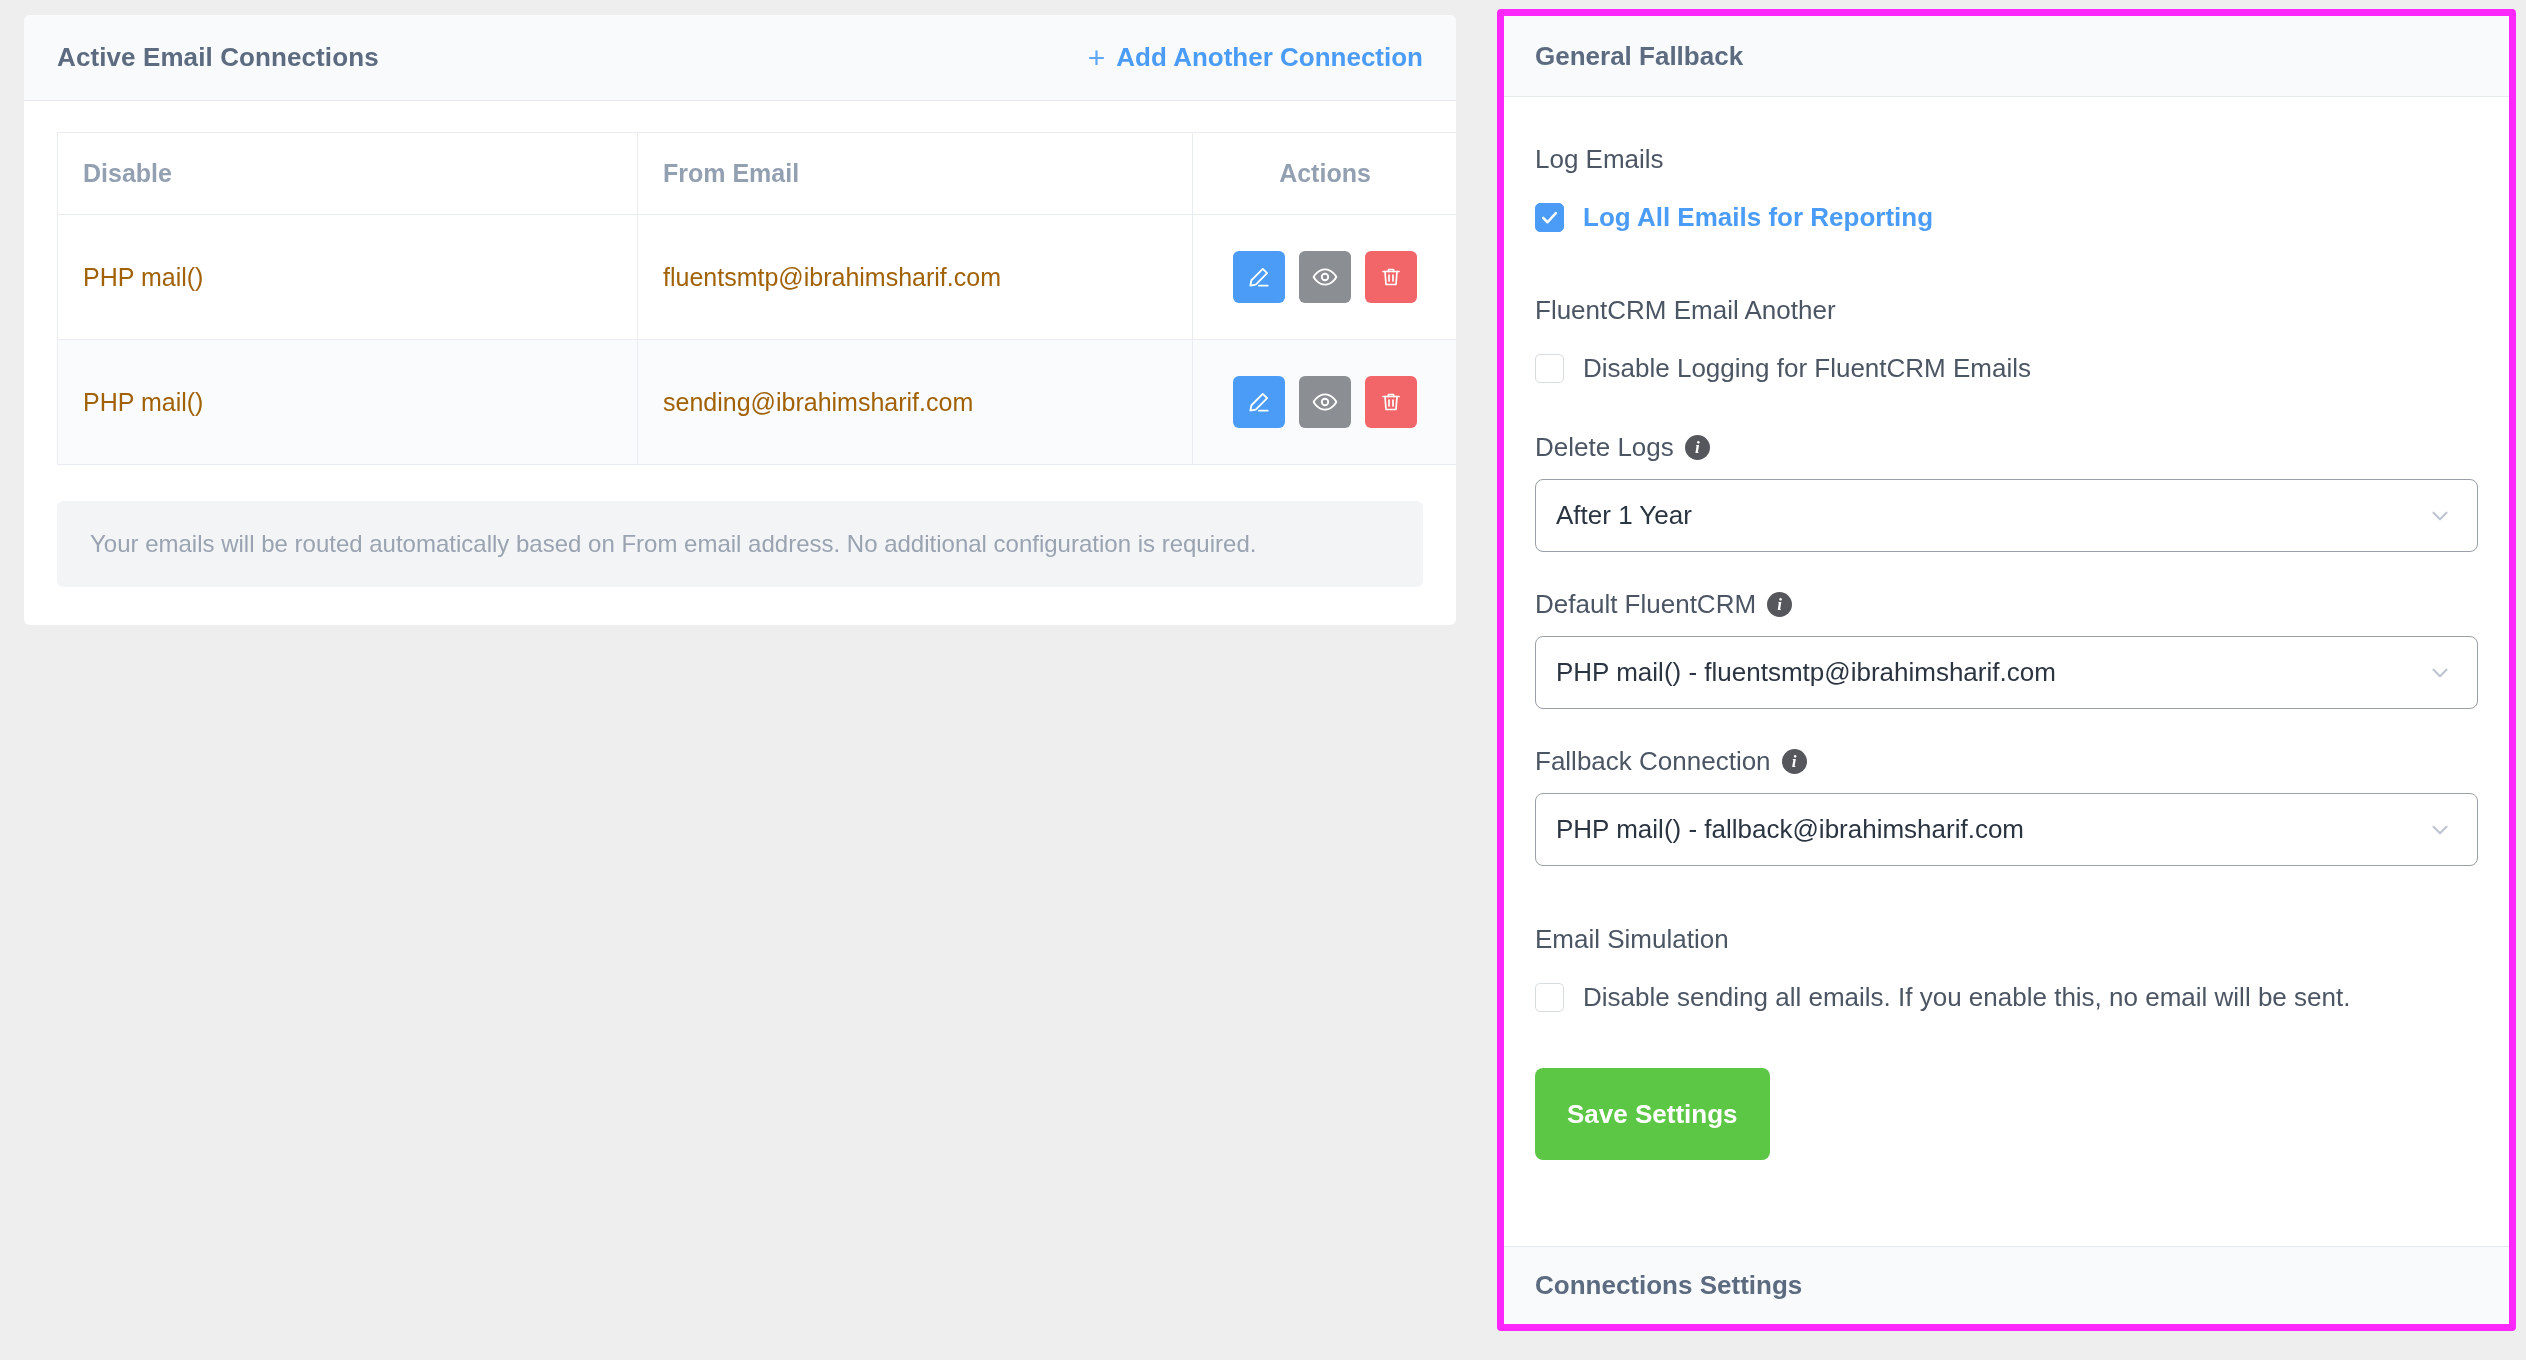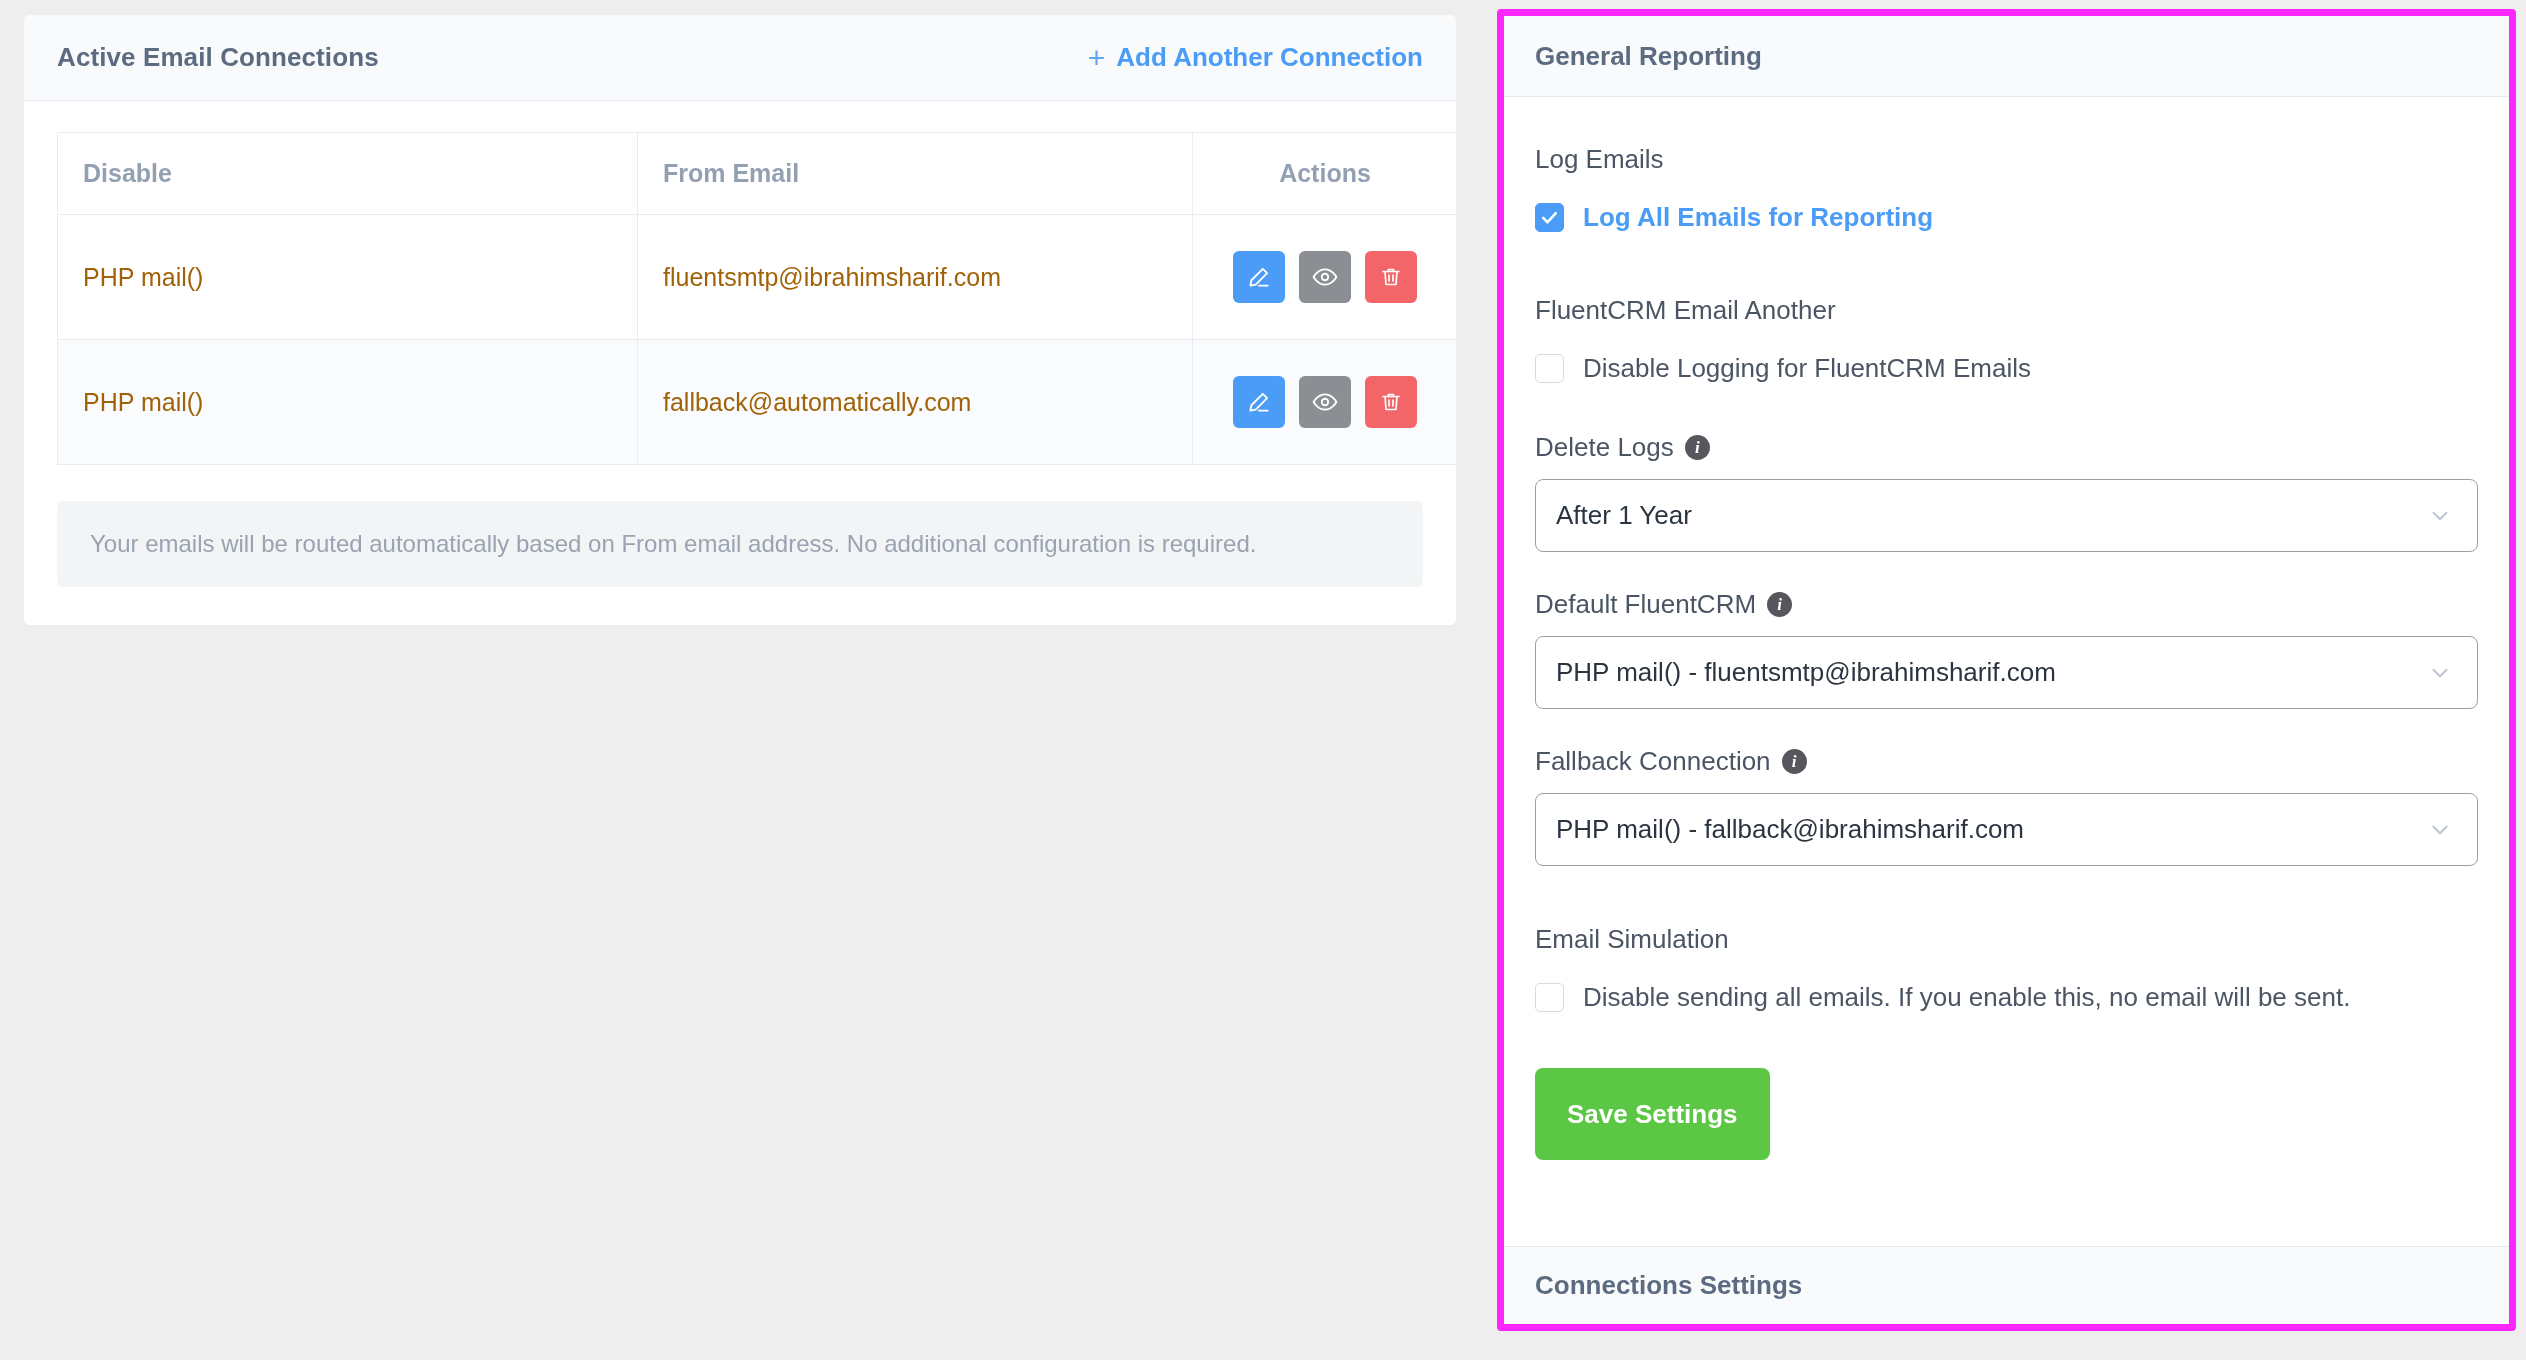--- a/index.html
+++ b/index.html
@@ -350,21 +350,21 @@
                       <path d="M10 10v6M14 10v6"></path>
                     </svg>
                   </span>
                 </button>
               </div>
             </td>
           </tr>
 
           <tr class="row-even">
             <td>PHP mail()</td>
-            <td>fallback@automatically.com</td>
+            <td>sending@ibrahimsharif.com</td>
             <td class="actions-cell">
               <div class="action-btns">
                 <button class="act-btn act-edit">
                   <span>
                     <svg width="26" height="26" viewBox="0 0 24 24" fill="none" stroke="#ffffff" stroke-width="1.7" stroke-linecap="round" stroke-linejoin="round">
                       <path d="M15.5 4.5l4 4L9 19l-5 1 1-5z"></path>
                       <path d="M12 20h8"></path>
                     </svg>
                   </span>
                 </button>
@@ -393,21 +393,21 @@
         </tbody>
       </table>
 
       <div class="notice">Your emails will be routed automatically based on From email address. No additional configuration is required.</div>
     </div>
   </div>
 
   <div class="right-panel">
 
     <div class="panel-header">
-      <div class="panel-header-title">General Reporting</div>
+      <div class="panel-header-title">General Fallback</div>
     </div>
 
     <div class="panel-body">
 
       
       <div class="group">
         <div class="field-label">
           <span>Log Emails</span>
         </div>
         <div class="checkbox-row">

